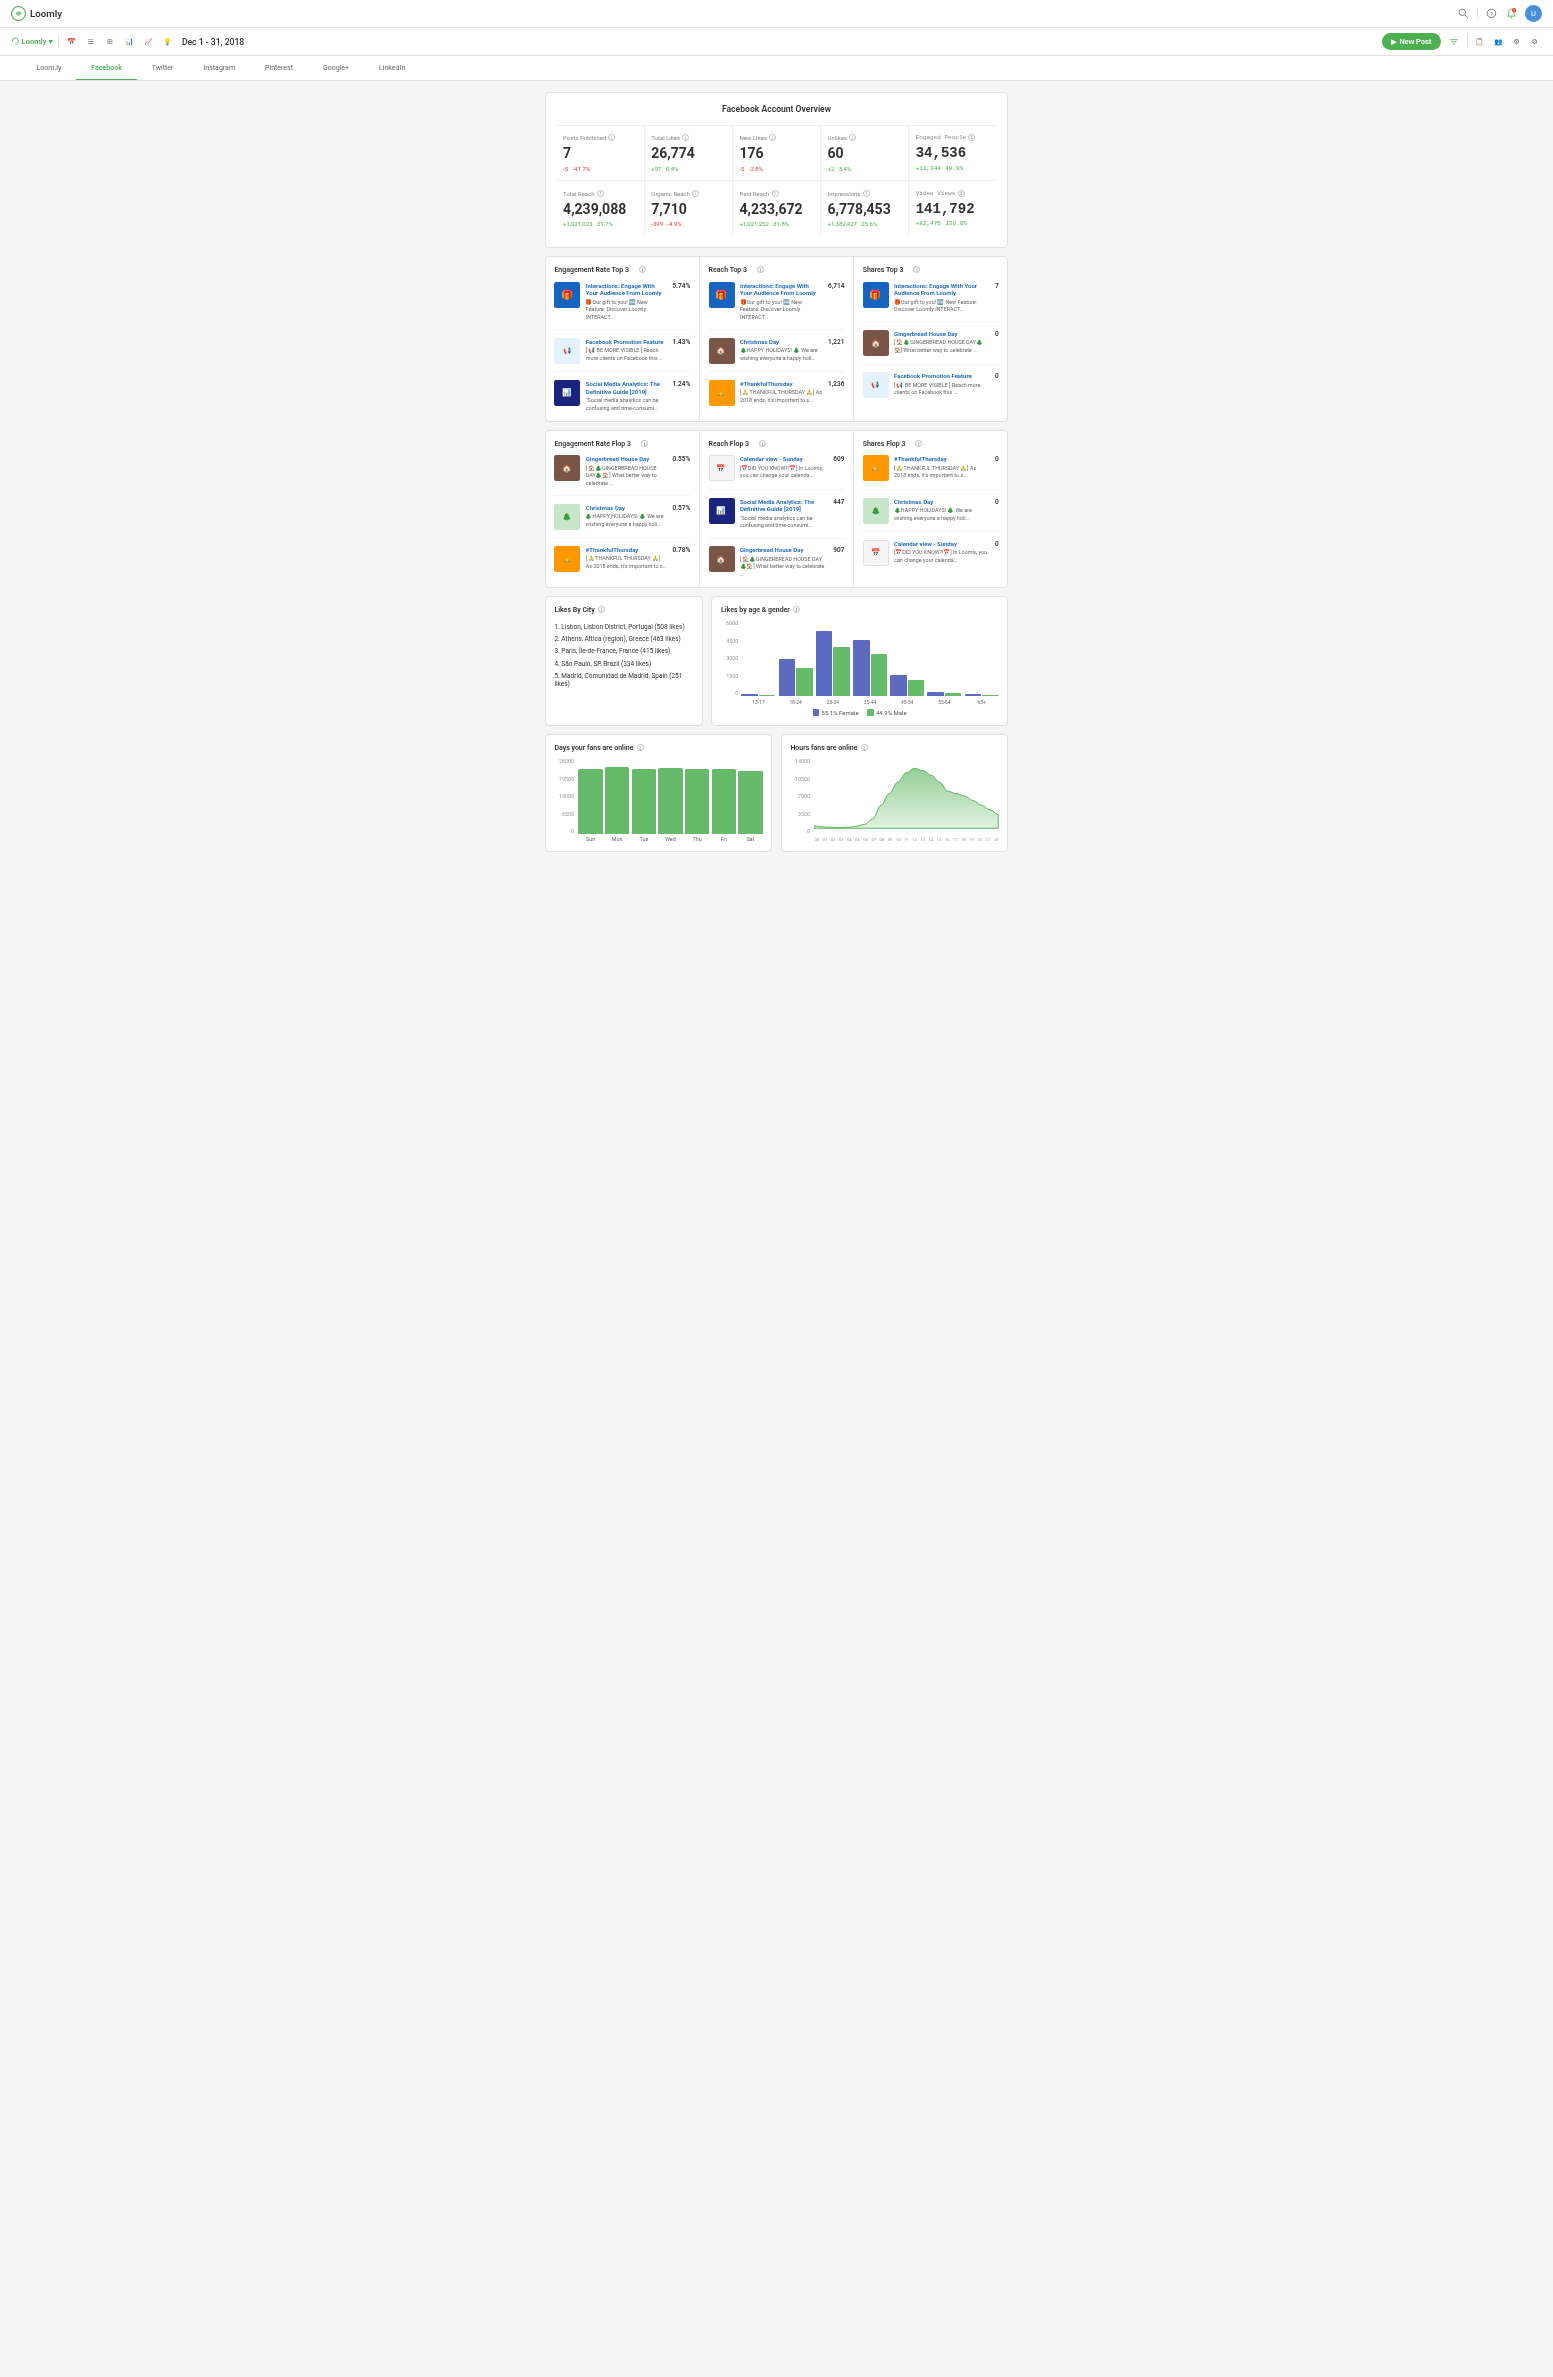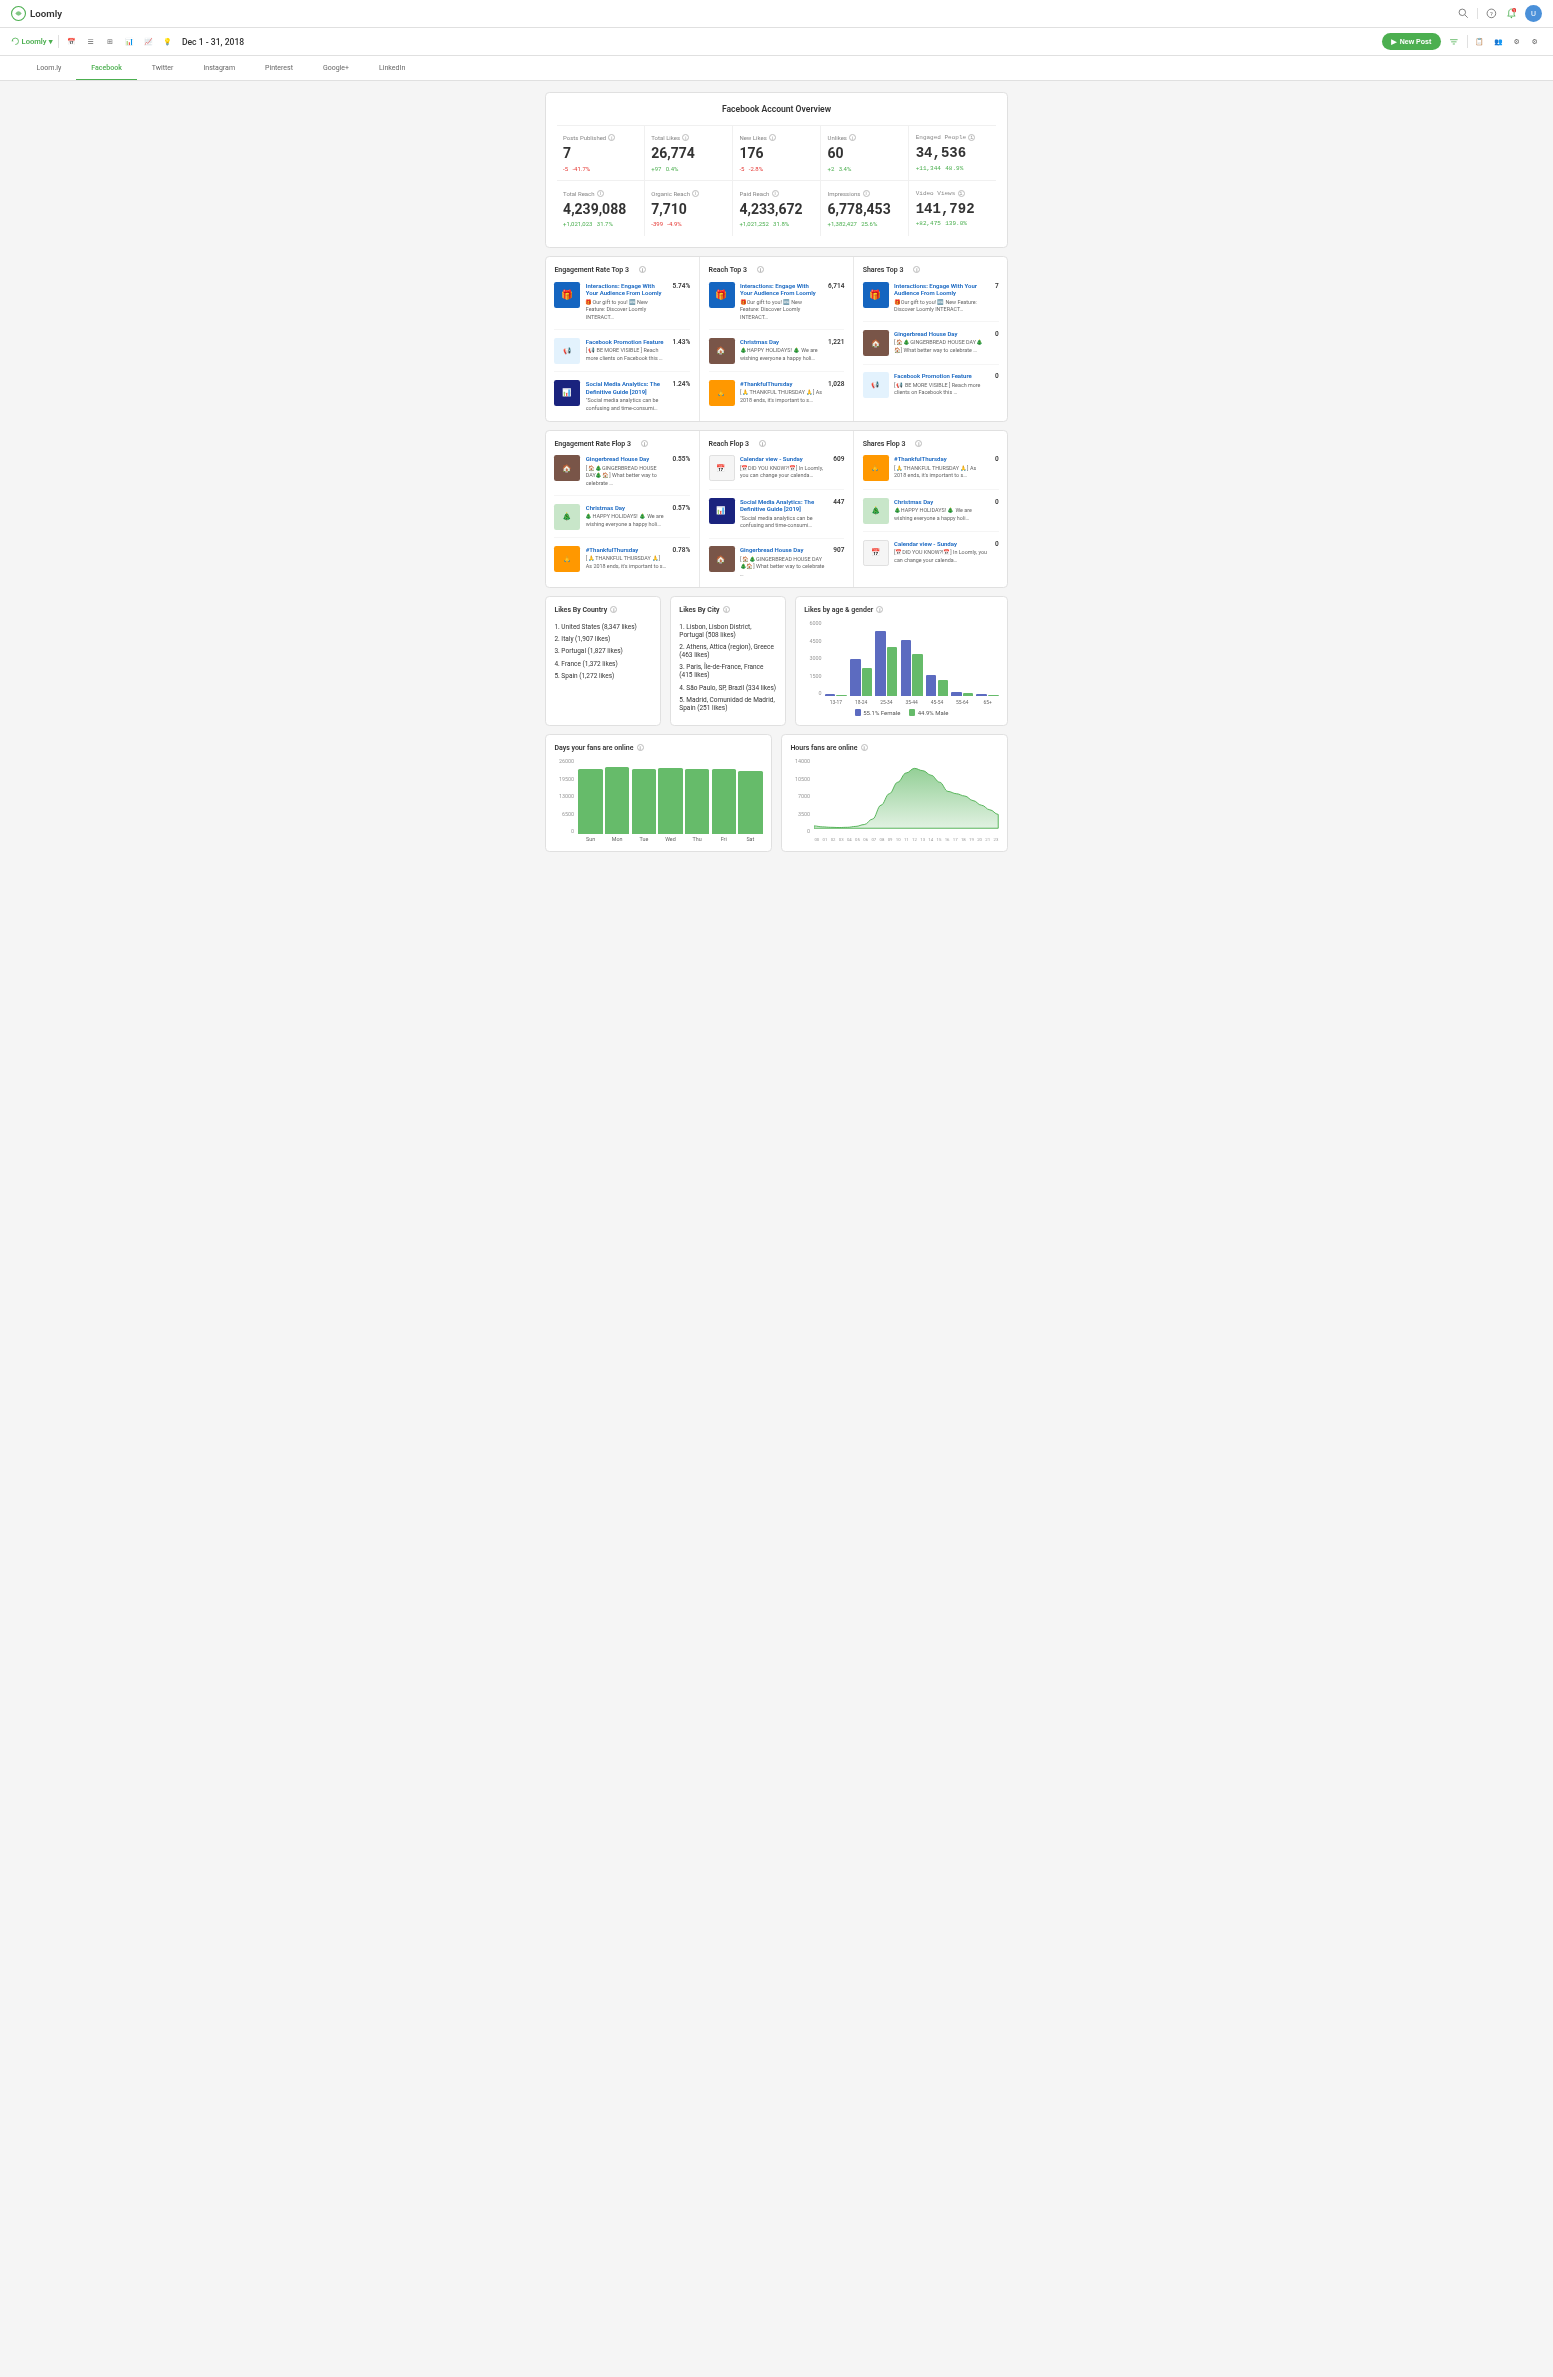--- a/index.html
+++ b/index.html
@@ -356,21 +356,21 @@
         <div class="post-metric">1,221</div>
       </div>
       <div class="post-item">
         <div class="post-thumb orange">
             <span style="font-size:6.5px;">🙏</span>
           </div>
         <div class="post-info">
           <div class="post-title">#ThankfulThursday</div>
           <div class="post-excerpt">[ 🙏THANKFUL THURSDAY 🙏] As 2018 ends, it's important to s…</div>
         </div>
-        <div class="post-metric">1,028</div>
+        <div class="post-metric">1,236</div>
       </div>
     </div>
 
     <div class="col-section">
       <div class="col-title">
         <span>Shares Top 3</span>
         <span class="info-icon">i</span>
       </div>
       <div class="post-item">
         <div class="post-thumb" style="background:#1565c0;">
@@ -513,33 +513,20 @@
         <div class="post-info">
           <div class="post-title">Calendar view - Sunday</div>
           <div class="post-excerpt">[📅DID YOU KNOW?!📅] In Loomly, you can change your calenda…</div>
         </div>
         <div class="post-metric">0</div>
       </div>
     </div>
   </div>
 
   <div class="charts-row">
-    <div class="chart-card half">
-      <div class="chart-title">
-        <span>Likes By Country</span>
-        <span class="info-icon">i</span>
-      </div>
-      <ul class="country-list">
-        <li>1. United States (8,347 likes)</li>
-        <li>2. Italy (1,907 likes)</li>
-        <li>3. Portugal (1,827 likes)</li>
-        <li>4. France (1,372 likes)</li>
-        <li>5. Spain (1,272 likes)</li>
-      </ul>
-    </div>
 
     <div class="chart-card half">
       <div class="chart-title">
         <span>Likes By City</span>
         <span class="info-icon">i</span>
       </div>
       <ul class="country-list">
         <li>1. Lisbon, Lisbon District, Portugal (508 likes)</li>
         <li>2. Athens, Attica (region), Greece (463 likes)</li>
         <li>3. Paris, Île-de-France, France (415 likes)</li>

